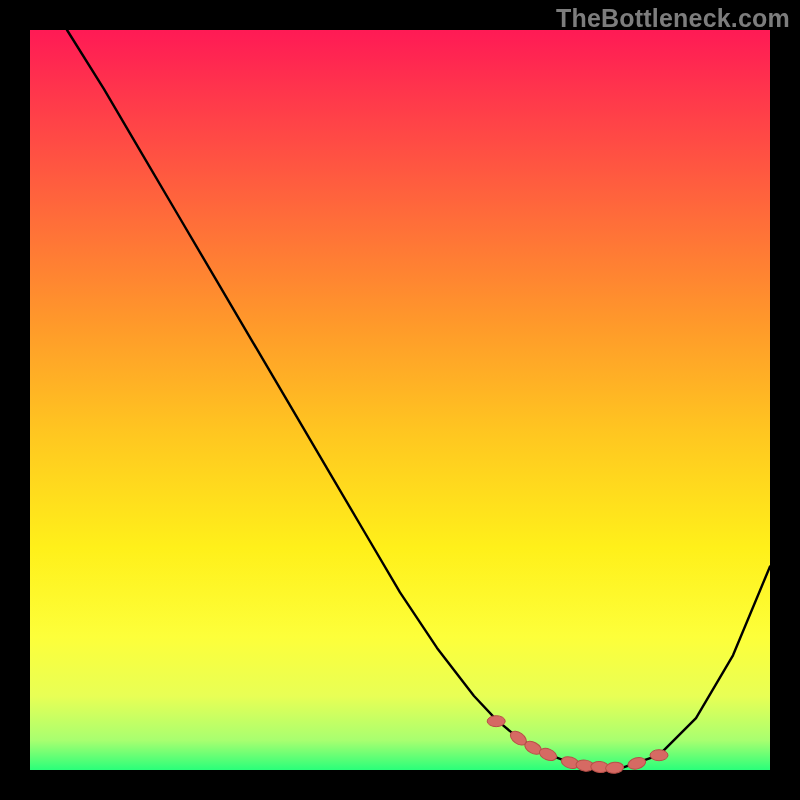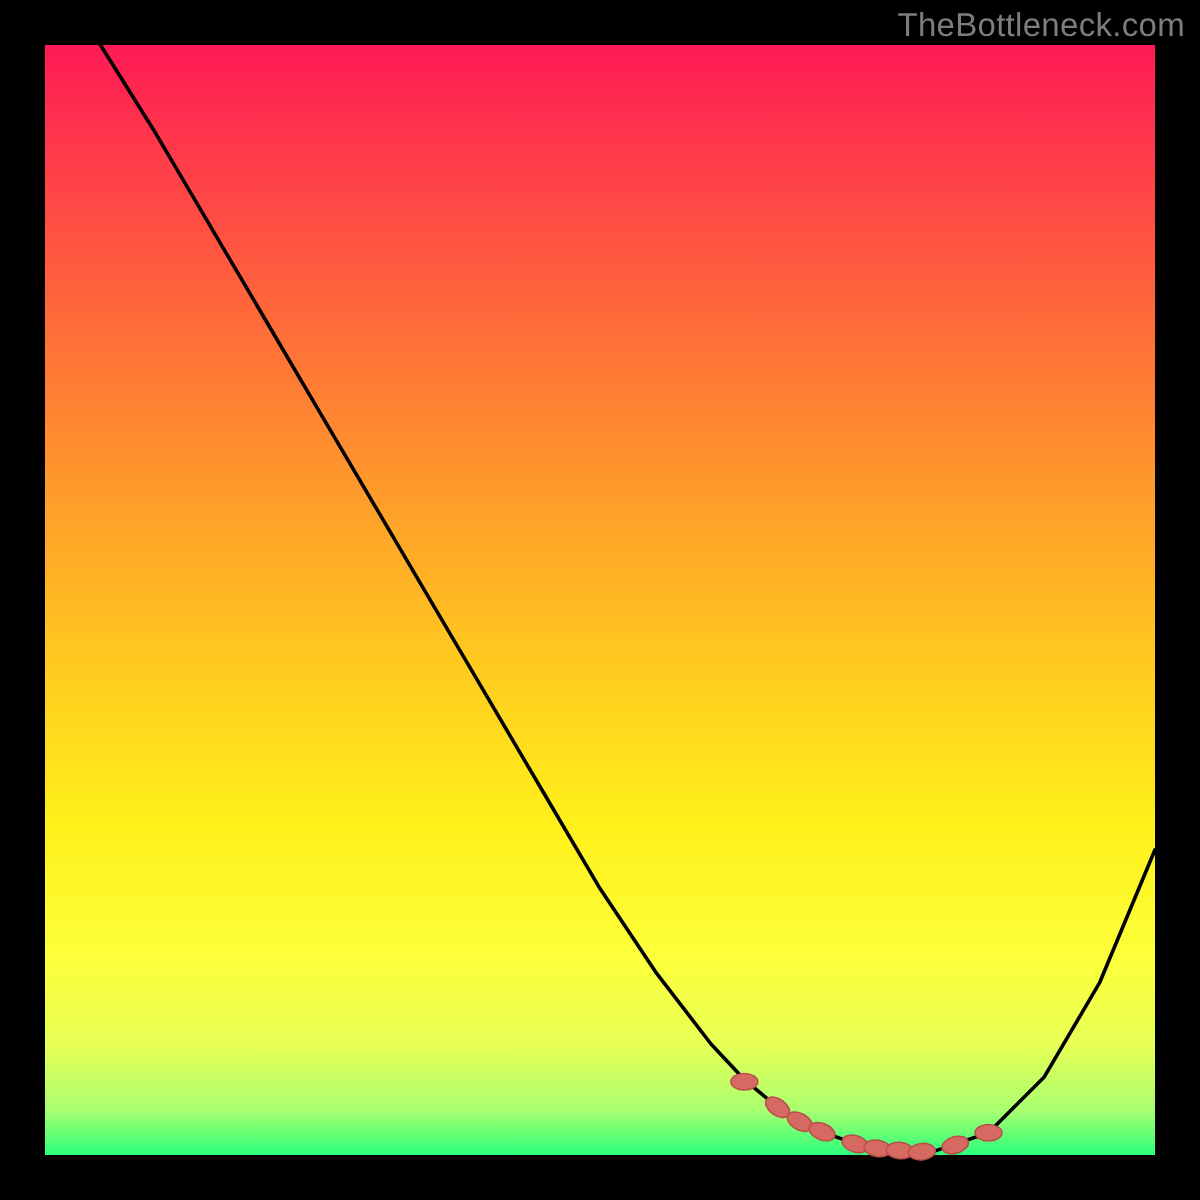--- a/index.html
+++ b/index.html
@@ -36,22 +36,22 @@
       #e8ff55 90%,
       #a8ff70 96%,
       #2aff7a 100%
     );
   }
   .watermark {
     position: absolute;
     top: 4px;
     right: 10px;
     color: #7d7d7d;
-    font-size: 22px;
-    font-weight: 400;
+    font-size: 25px;
+    font-weight: 700;
     letter-spacing: 0.2px;
     user-select: none;
   }
   svg.curve-layer {
     position: absolute;
     left: 0;
     top: 0;
     width: 740px;
     height: 740px;
     overflow: visible;

